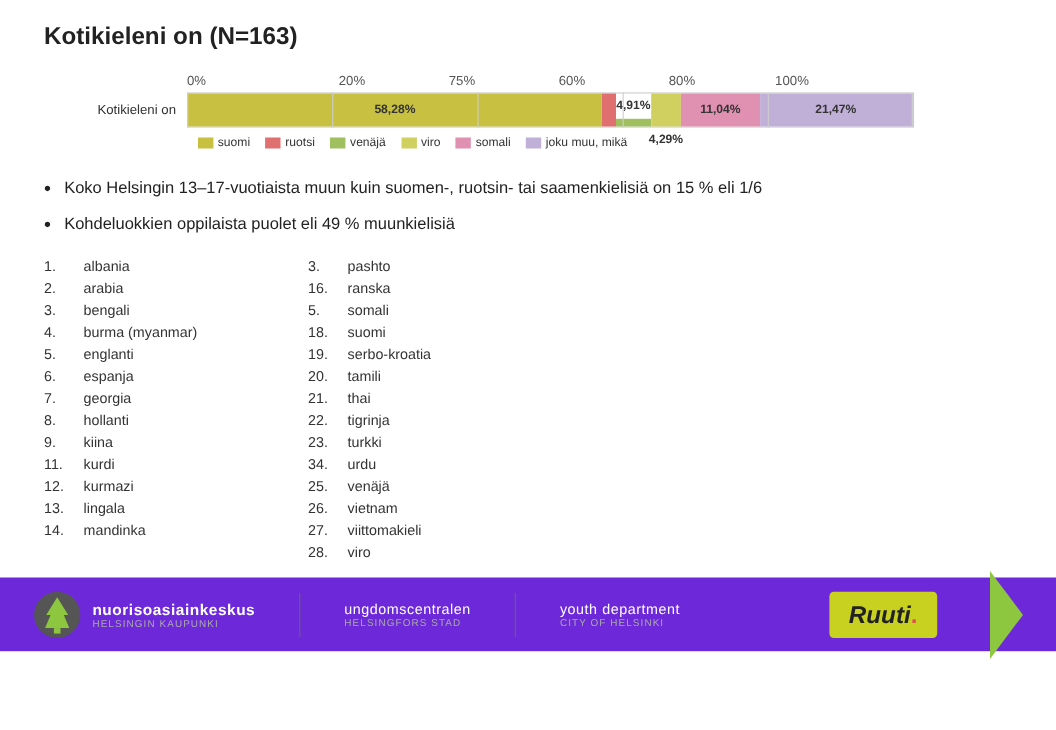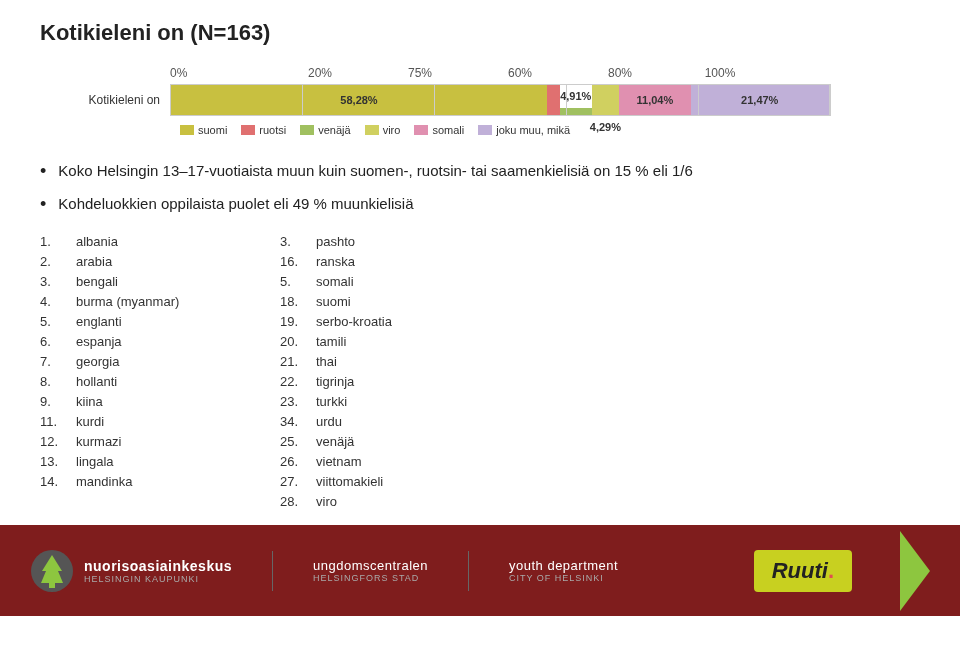--- a/index.html
+++ b/index.html
@@ -149,22 +149,22 @@
       width: 28px;
       flex-shrink: 0;
       color: #333;
     }
     .lang-name {
       color: #333;
     }
 
     
     .footer {
-      background: #7f1d1d;
-      height: 91px;
+      background: #6d28d9;
+      height: 67px;
       display: flex;
       align-items: center;
       padding: 0 30px;
       gap: 40px;
       margin-top: 10px;
     }
 
     .footer-logo {
       display: flex;
       align-items: center;

